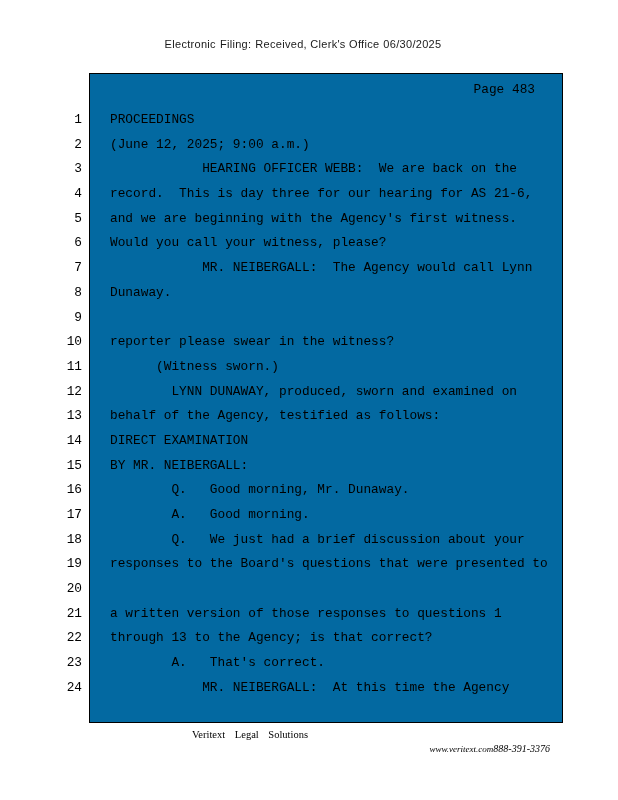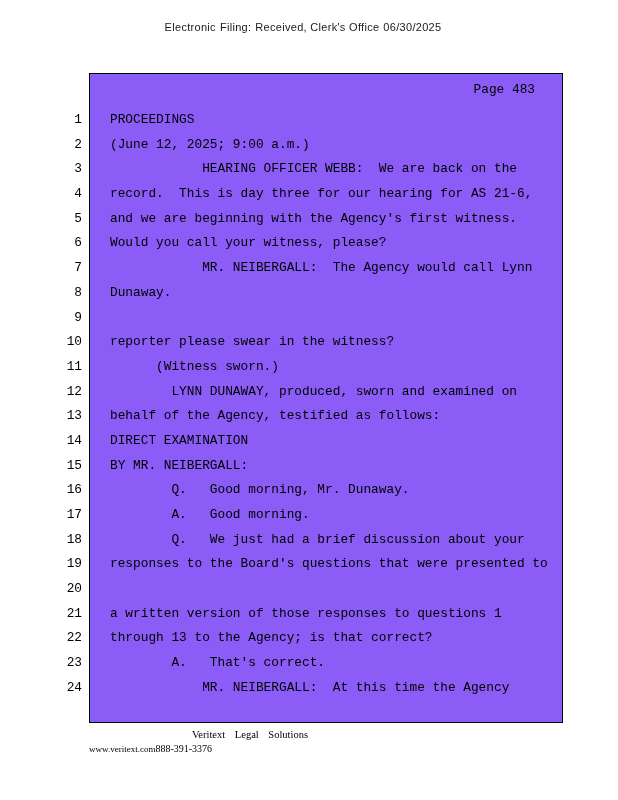--- a/index.html
+++ b/index.html
@@ -11,21 +11,21 @@
     position: relative;
     width: 618px;
     height: 800px;
     background: #ffffff;
     overflow: hidden;
     color: #000000;
   }
   
   .filing-header {
     position: absolute;
-    top: 21px;
+    top: 38px;
     left: 0;
     width: 618px;
     display: flex;
     justify-content: center;
     align-items: baseline;
     gap: 4px;
     padding-right: 12px;
     box-sizing: border-box;
     font-family: "Liberation Sans", sans-serif;
     font-size: 11px;
@@ -34,21 +34,21 @@
   }
   
   .sheet {
     position: absolute;
     left: 89px;
     top: 73px;
     width: 474px;
     height: 650px;
     border: 1px solid #000000;
     box-sizing: border-box;
-    background: #8b5cf6;
+    background: #0369a1;
     padding-left: 47px;
   }
   .page-label {
     position: absolute;
     top: 8px;
     right: 27px;
     font-family: "Liberation Mono", monospace;
     font-size: 12.8px;
     white-space: pre;
   }
@@ -89,23 +89,24 @@
     font-family: "Liberation Serif", serif;
     font-size: 10.5px;
     word-spacing: 7px;
   }
   .footer-row {
     position: absolute;
     top: 743px;
     left: 89px;
     right: 68px;
     display: flex;
-    justify-content: flex-start;
+    justify-content: flex-end;
     align-items: baseline;
     font-family: "Liberation Serif", serif;
+    font-style: italic;
   }
   .footer-site { font-size: 9px; }
   .footer-phone { font-size: 10px; }
 </style>
 </head>
 <body>
 
 <div class="page">
 
   <div class="filing-header">

